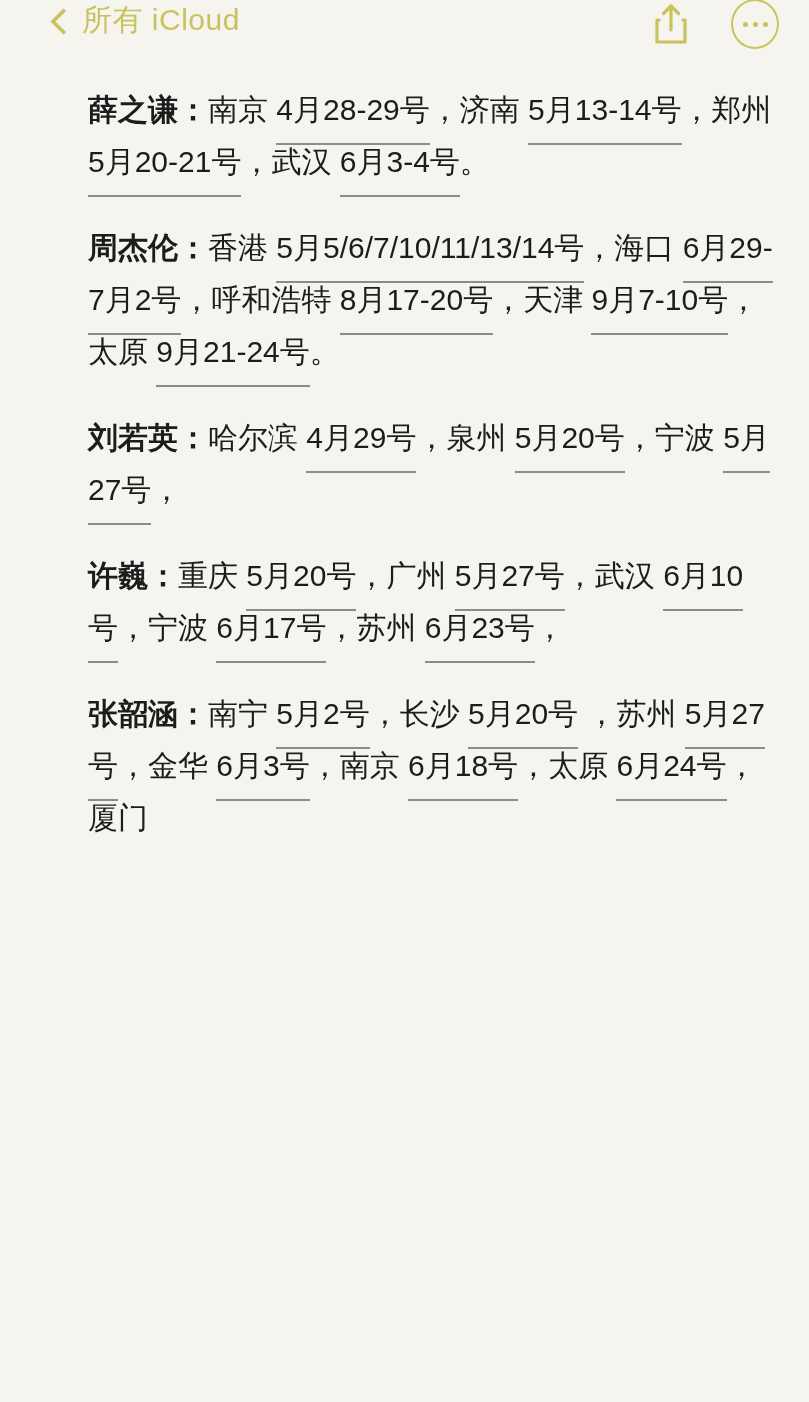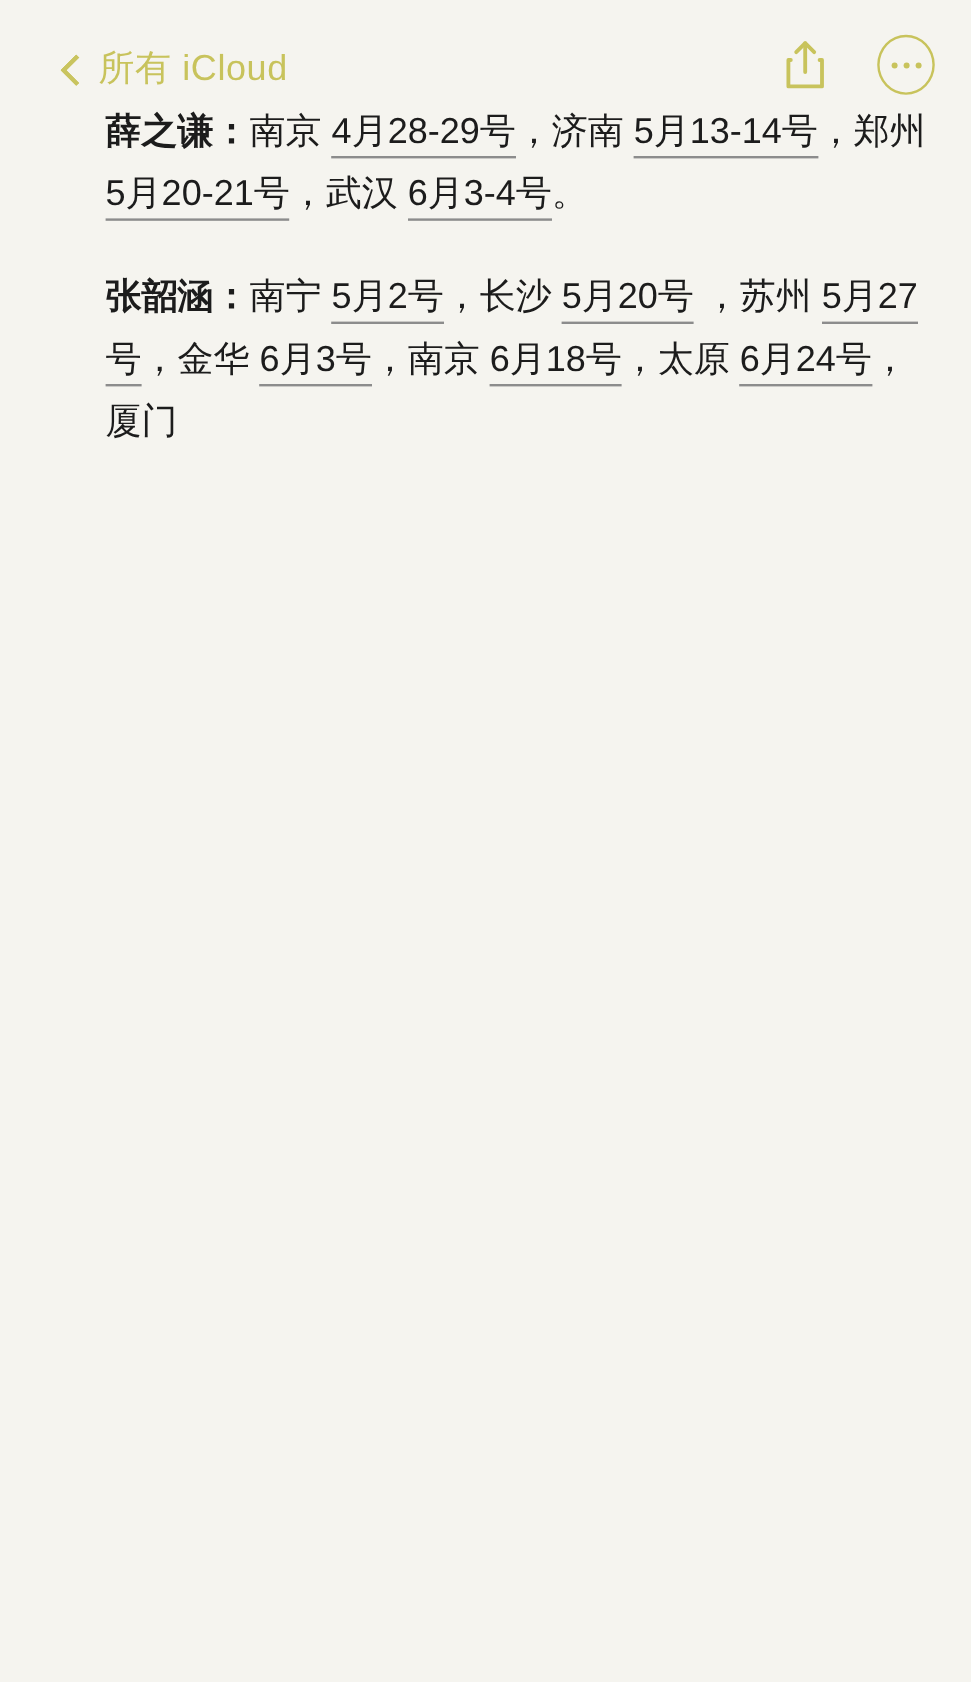--- a/index.html
+++ b/index.html
@@ -13,21 +13,21 @@
     font-family: "Liberation Sans", "DejaVu Sans", sans-serif;
     color: #1a1a1a;
     overflow: hidden;
     position: relative;
   }
 
   
   .topbar {
     height: 78px;
     display: flex;
-    align-items: flex-end;
+    align-items: flex-start;
     padding: 0 30px 0 48px;
     box-sizing: border-box;
     position: relative;
   }
   .back-group {
     display: flex;
     align-items: center;
     color: #c9c45f;
     cursor: pointer;
   }
@@ -101,21 +101,21 @@
     letter-spacing: 0px;
     word-break: break-all;
   }
   .para:last-child { margin-bottom: 0; }
   .name {
     font-weight: bold;
     margin-top: 12px;
   }
   .u {
     border-bottom: 2px solid #8c8c8c;
-    padding-bottom: 4px;
+    padding-bottom: 17px;
   }
 </style>
 </head>
 <body>
 
 <div class="topbar">
   <div class="back-group">
     <span class="chevron"></span>
     <span class="back-label">所有 iCloud</span>
   </div>
@@ -133,14 +133,17 @@
           <i></i>
           <i></i>
       </span>
     </div>
   </div>
 </div>
 
 <div class="note-body">
 
 <p class="para"><span class="name">薛之谦：</span><span>南京 </span><span class="u">4月28-29号</span><span>，济南 </span><span class="u">5月13-14号</span><span>，郑州 </span><span class="u">5月20-21号</span><span>，武汉 </span><span class="u">6月3-4号</span><span>。</span></p>
+    <p class="para"><span class="name">周杰伦：</span><span>香港 </span><span class="u">5月5/6/7/10/11/13/14号</span><span>，海口 </span><span class="u">6月29-7月2号</span><span>，呼和浩特 </span><span class="u">8月17-20号</span><span>，天津 </span><span class="u">9月7-10号</span><span>，太原 </span><span class="u">9月21-24号</span><span>。</span></p>
+    <p class="para"><span class="name">刘若英：</span><span>哈尔滨 </span><span class="u">4月29号</span><span>，泉州 </span><span class="u">5月20号</span><span>，宁波 </span><span class="u">5月27号</span><span>，</span></p>
+    <p class="para"><span class="name">许巍：</span><span>重庆 </span><span class="u">5月20号</span><span>，广州 </span><span class="u">5月27号</span><span>，武汉 </span><span class="u">6月10号</span><span>，宁波 </span><span class="u">6月17号</span><span>，苏州 </span><span class="u">6月23号</span><span>，</span></p>
     <p class="para"><span class="name">张韶涵：</span><span>南宁 </span><span class="u">5月2号</span><span>，长沙 </span><span class="u">5月20号</span><span> ，苏州 </span><span class="u">5月27号</span><span>，金华 </span><span class="u">6月3号</span><span>，南京 </span><span class="u">6月18号</span><span>，太原 </span><span class="u">6月24号</span><span>，厦门 </span></p>
   </div>
 
 </body></html>

